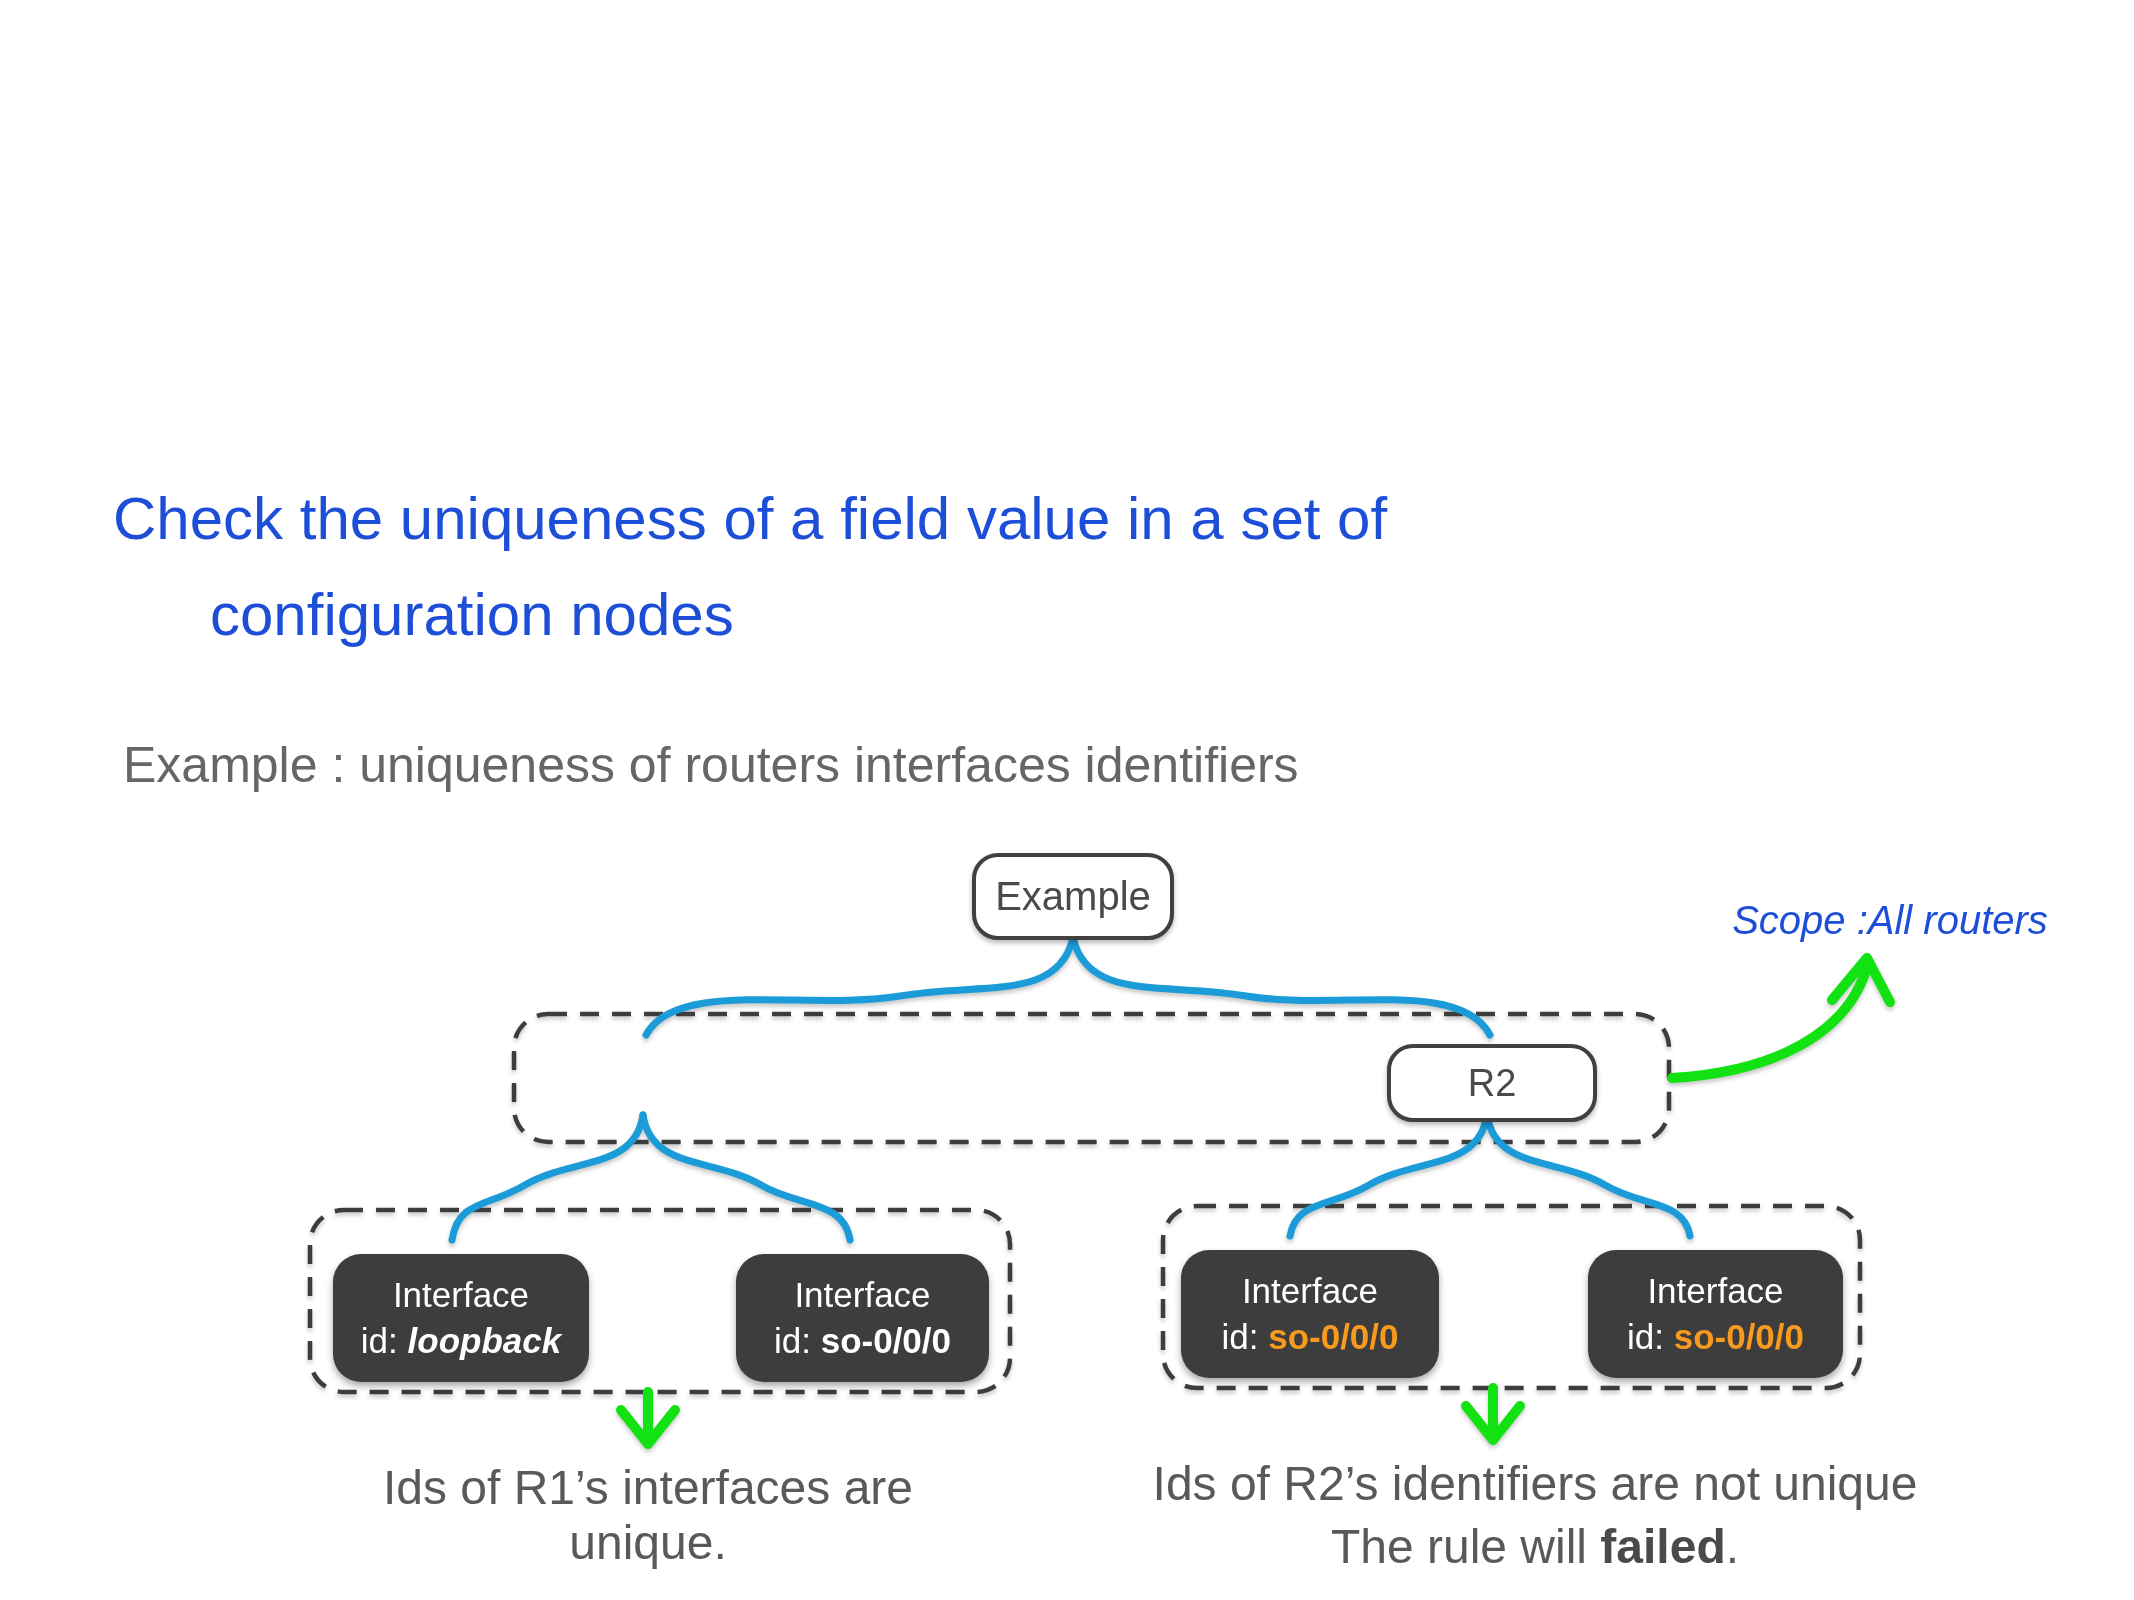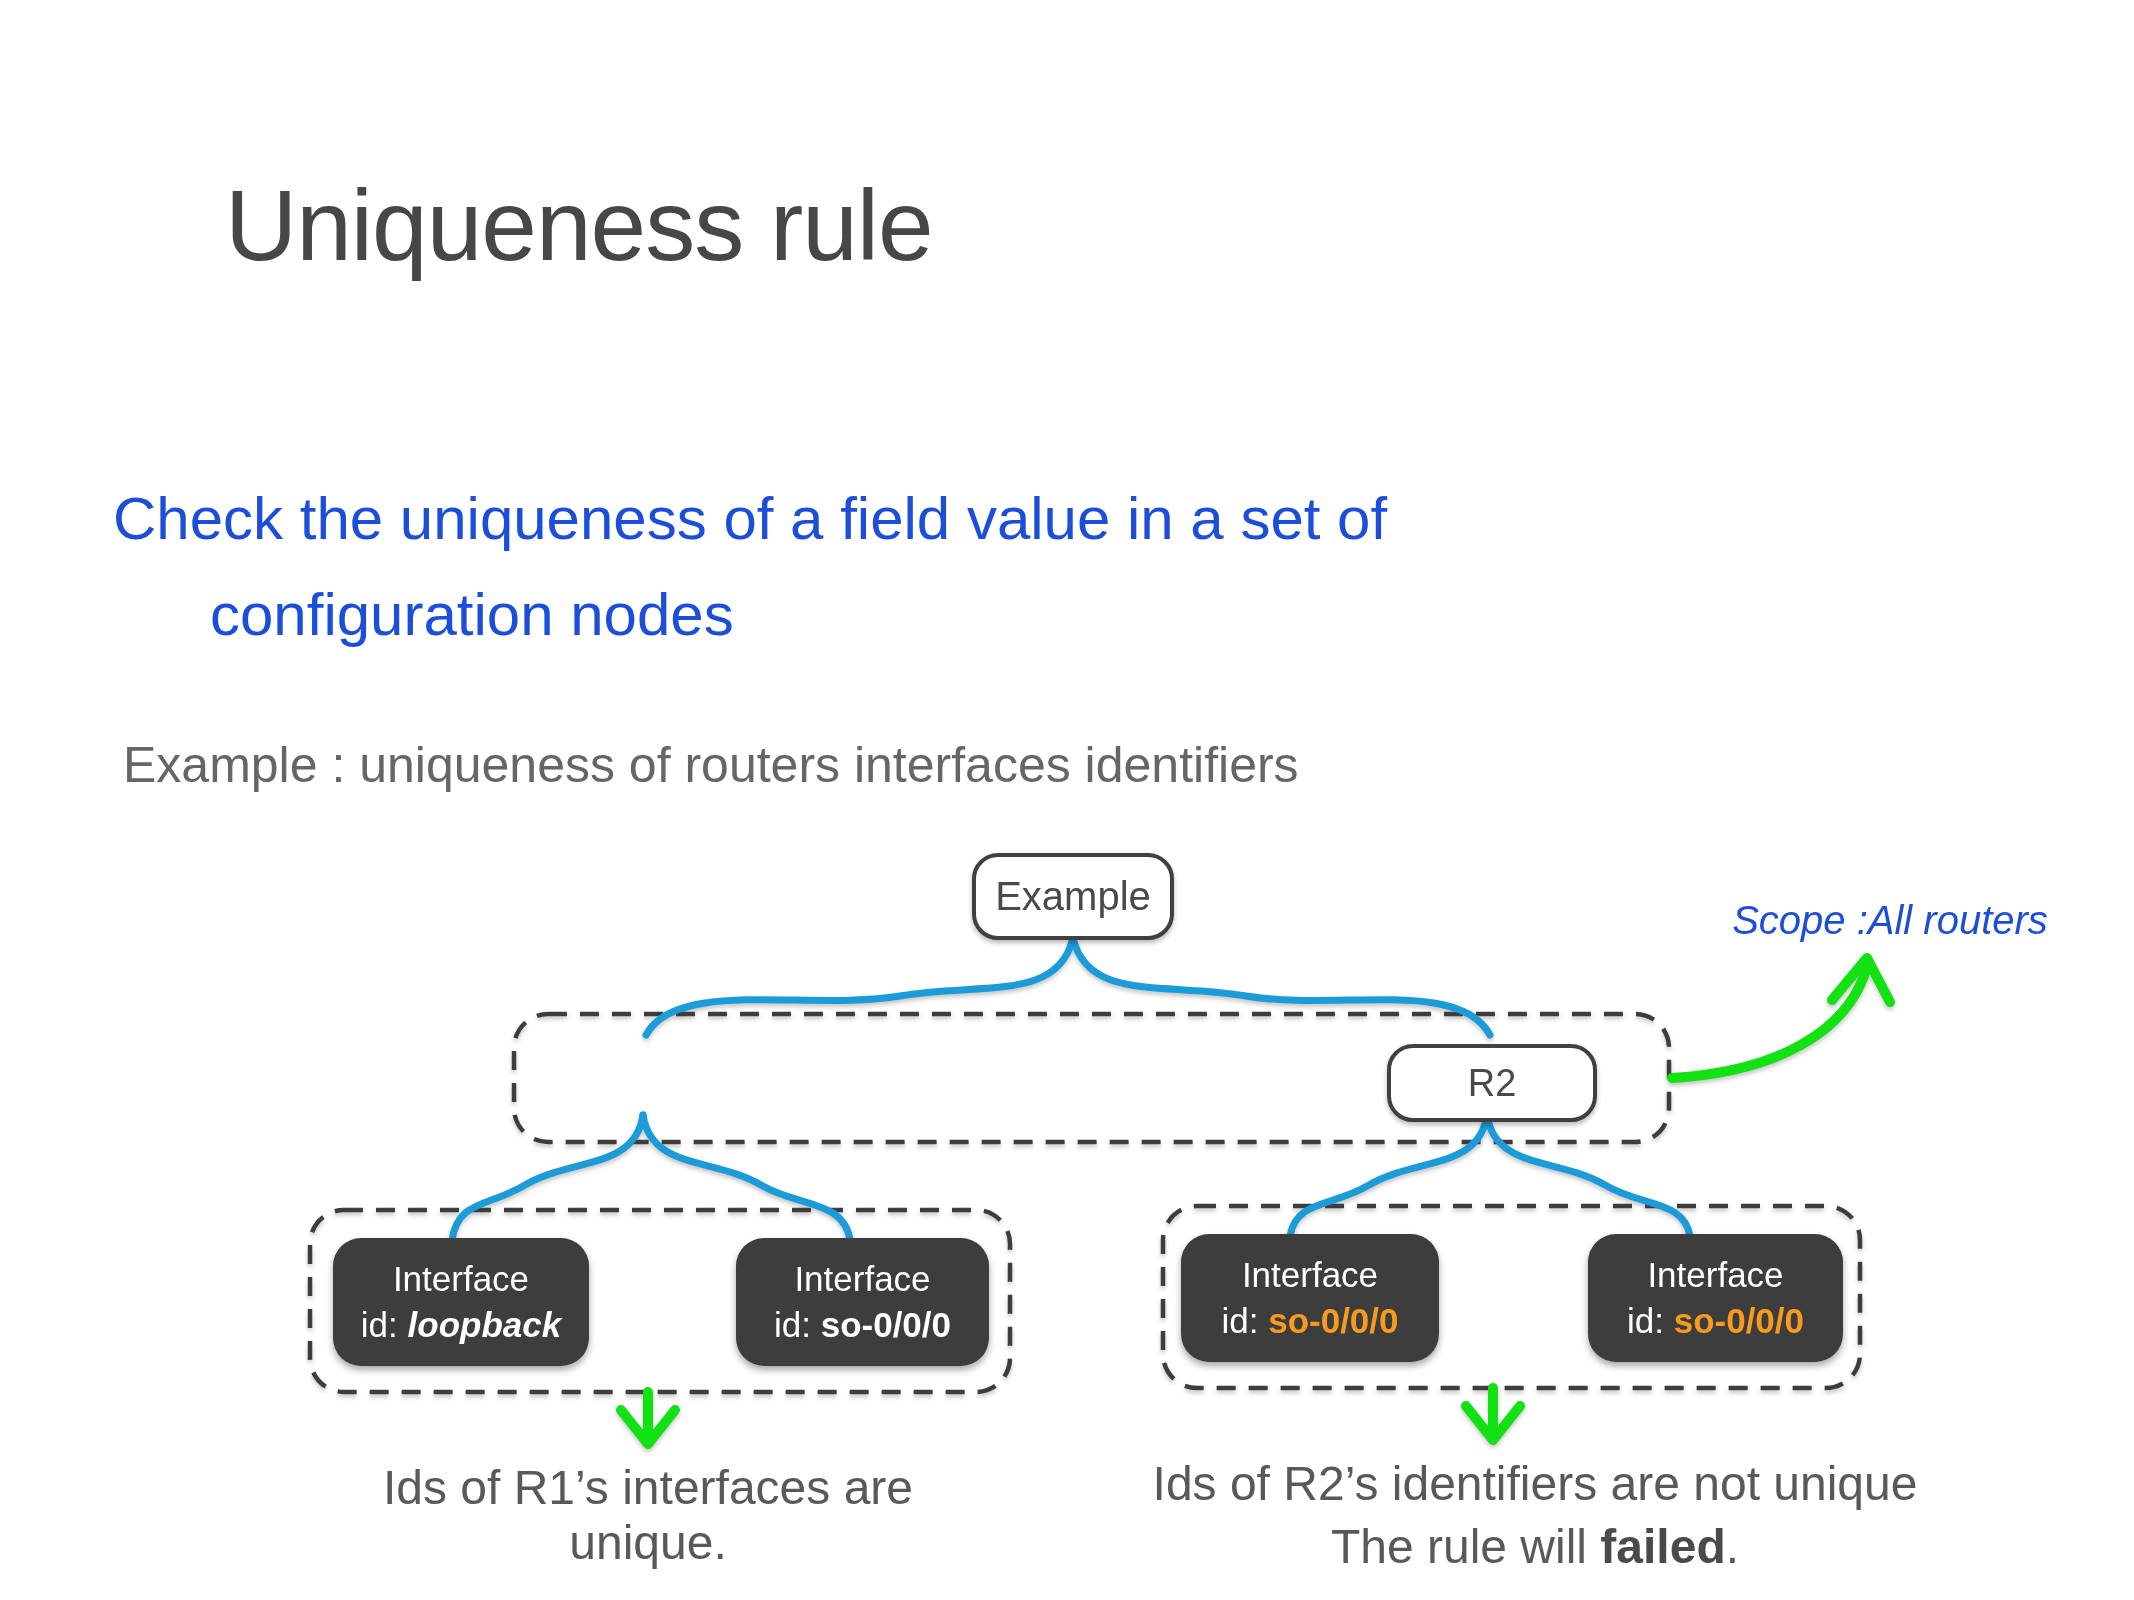--- a/index.html
+++ b/index.html
@@ -25,21 +25,21 @@
     color:#4a4a4a;box-shadow:0 3px 5px rgba(0,0,0,0.28);
     box-sizing:border-box;
   }
   #routers-node{left:972px;top:853px;width:202px;height:87px;font-size:40px;}
   #r1-node{left:548px;top:1033px;width:200px;height:82px;font-size:38px;}
   #r2-node{left:1387px;top:1044px;width:210px;height:78px;font-size:38px;}
   .iface{
     position:absolute;display:flex;flex-direction:column;align-items:center;justify-content:center;
     background:#3d3d3d;border-radius:28px;color:#ffffff;
     box-shadow:0 4px 7px rgba(0,0,0,0.35);
-    font-size:35px;line-height:1.32;box-sizing:border-box;
+    font-size:35px;line-height:1.32;box-sizing:border-box;margin-top:16px;
   }
   #iface1{left:333px;top:1238px;width:256px;height:128px;}
   #iface2{left:736px;top:1238px;width:253px;height:128px;}
   #iface3{left:1181px;top:1234px;width:258px;height:128px;}
   #iface4{left:1588px;top:1234px;width:255px;height:128px;}
   .iface-value{font-weight:bold;}
   .iface-value.italic{font-style:italic;}
   .iface-value.orange{color:#f79a1e;}
   #scope-label{
     left:1690px;top:898px;width:400px;text-align:center;
@@ -48,21 +48,20 @@
   .caption{font-size:48px;color:#595959;text-align:center;}
   #caption-r1{left:298px;top:1460px;width:700px;}
   #caption-r2{left:1135px;top:1452px;width:800px;line-height:1.32;}
   #caption-r2 .boldword{font-weight:bold;color:#4a4a4a;}
 </style>
 </head>
 <body>
 
 <div id="slide">
 
-  <div id="title" class="abs">Uniqueness rule</div>
   <div id="body1" class="abs bodyline">Check the uniqueness of a field value in a set of</div>
   <div id="body2" class="abs bodyline">configuration nodes</div>
   <div id="example" class="abs">Example : uniqueness of routers interfaces identifiers</div>
 
   <svg class="layer" width="2134" height="1600" viewBox="0 0 2134 1600">
     <g fill="none" style="filter:drop-shadow(0 3px 2px rgba(0,0,0,0.22));">
 
       <rect x="514" y="1014" width="1155" height="128" rx="34" stroke="#3d3d3d" stroke-width="4.5" stroke-dasharray="19 13"></rect>
       <rect x="310" y="1210" width="700" height="182" rx="34" stroke="#3d3d3d" stroke-width="4.5" stroke-dasharray="19 13"></rect>
       <rect x="1163" y="1206" width="697" height="182" rx="34" stroke="#3d3d3d" stroke-width="4.5" stroke-dasharray="19 13"></rect>

